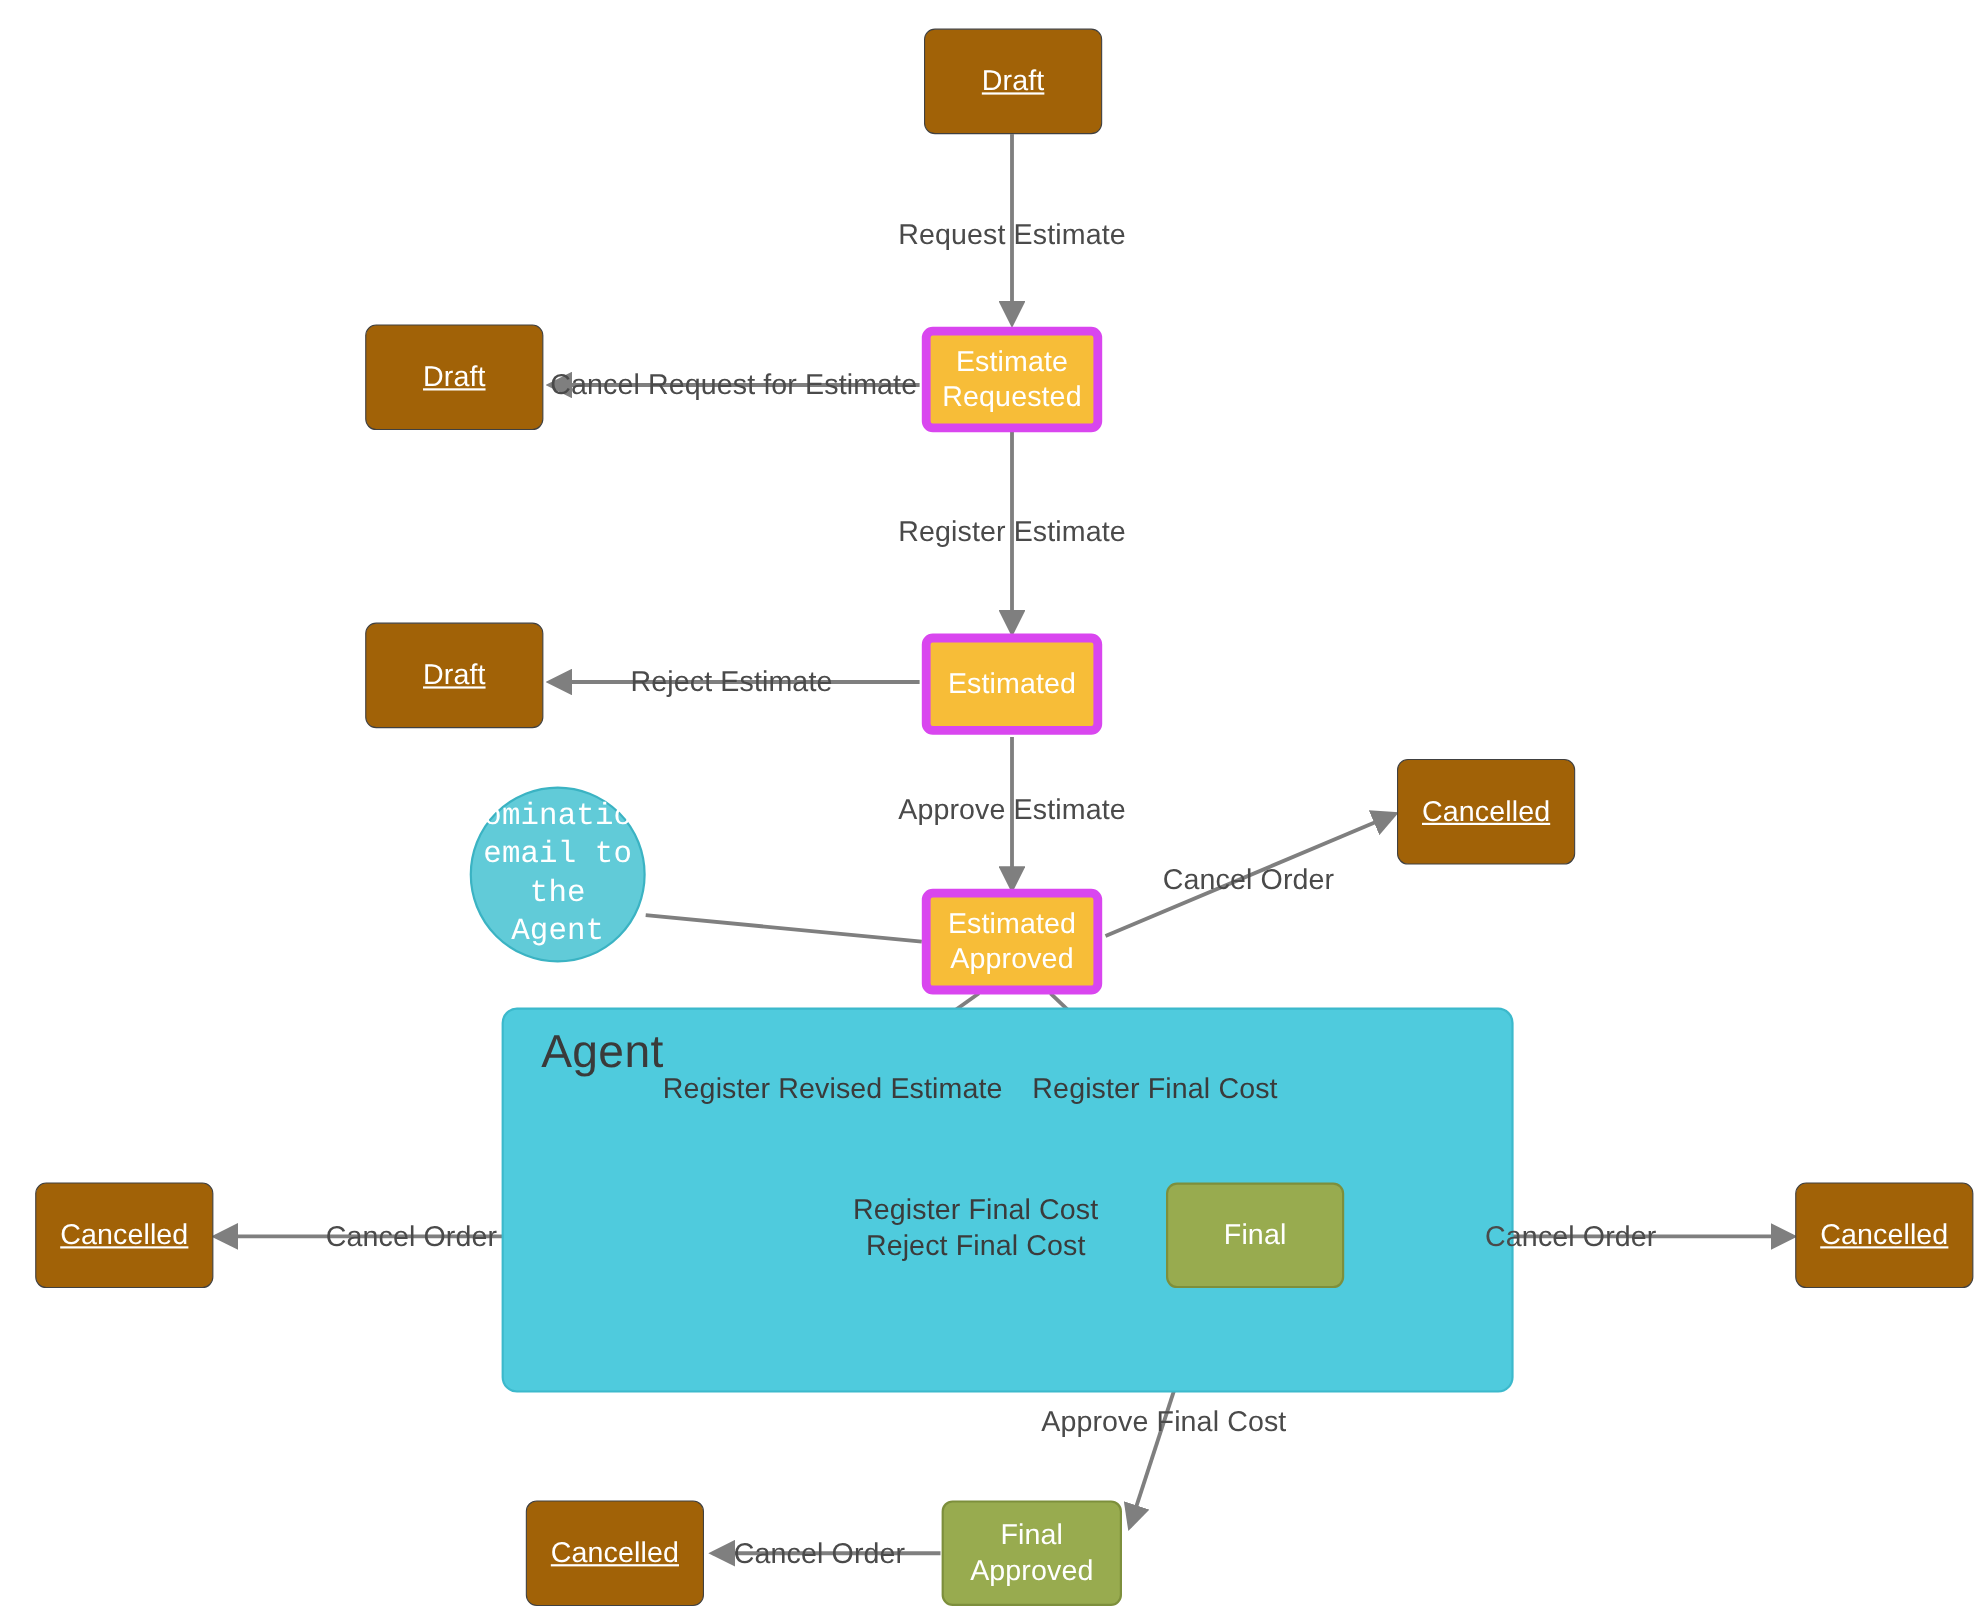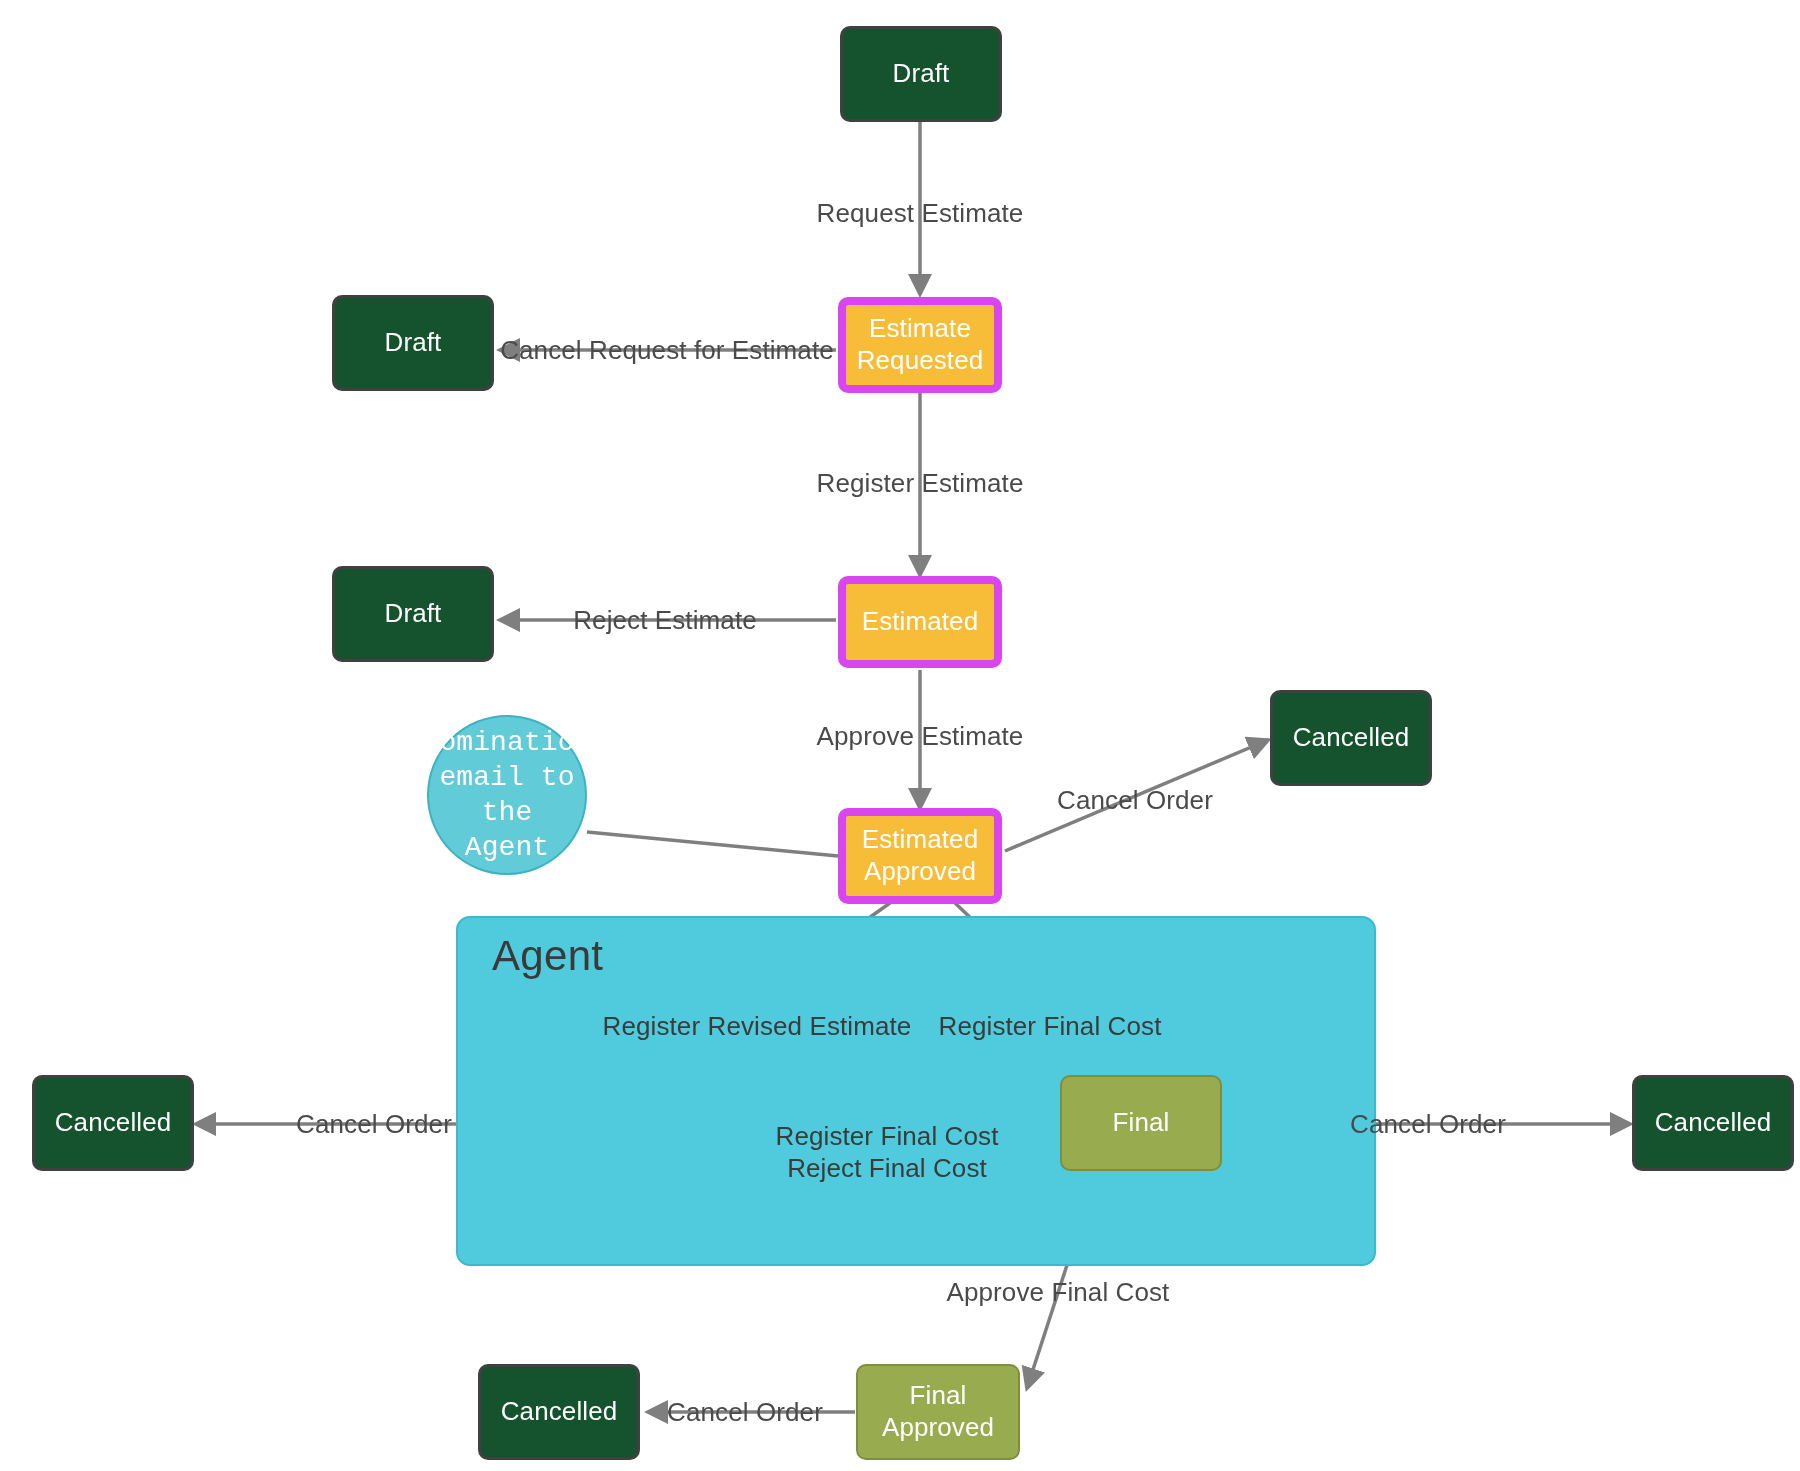--- a/index.html
+++ b/index.html
@@ -36,22 +36,23 @@
     text-align: center;
     border-radius: 10px;
     color: #ffffff;
     font-size: 26px;
     line-height: 1.22;
     letter-spacing: 0.1px;
     white-space: pre-line;
     z-index: 3;
   }
   .node.state-red {
-    background: #14532d;
-    border: 3px solid #404040;
+    background: #a16207;
+    border: 1px solid #404040;
+    text-decoration: underline;
   }
   .node.state-orange {
     background: #f7bd38;
     border: 8px solid #d946ef;
   }
   .node.state-green {
     background: #98ab4f;
     border: 2px solid #7d8f3c;
   }
   .node.state-purple {
@@ -86,21 +87,20 @@
     font-size: 26px;
     color: #4a4a4a;
     background: transparent;
     white-space: nowrap;
     z-index: 4;
     transform: translate(-50%, -50%);
     letter-spacing: 0.1px;
   }
   .edge-label.on-cluster {
     color: #3b3b3b;
-    margin-top: 36px;
   }
 </style>
 </head>
 <body>
 
 <div id="diagram-root">
 
   <div class="cluster" style="left:456px; top:916px; width:920px; height:350px;"></div>
   <div class="cluster-label" style="left:492px; top:932px;">Agent</div>
 

